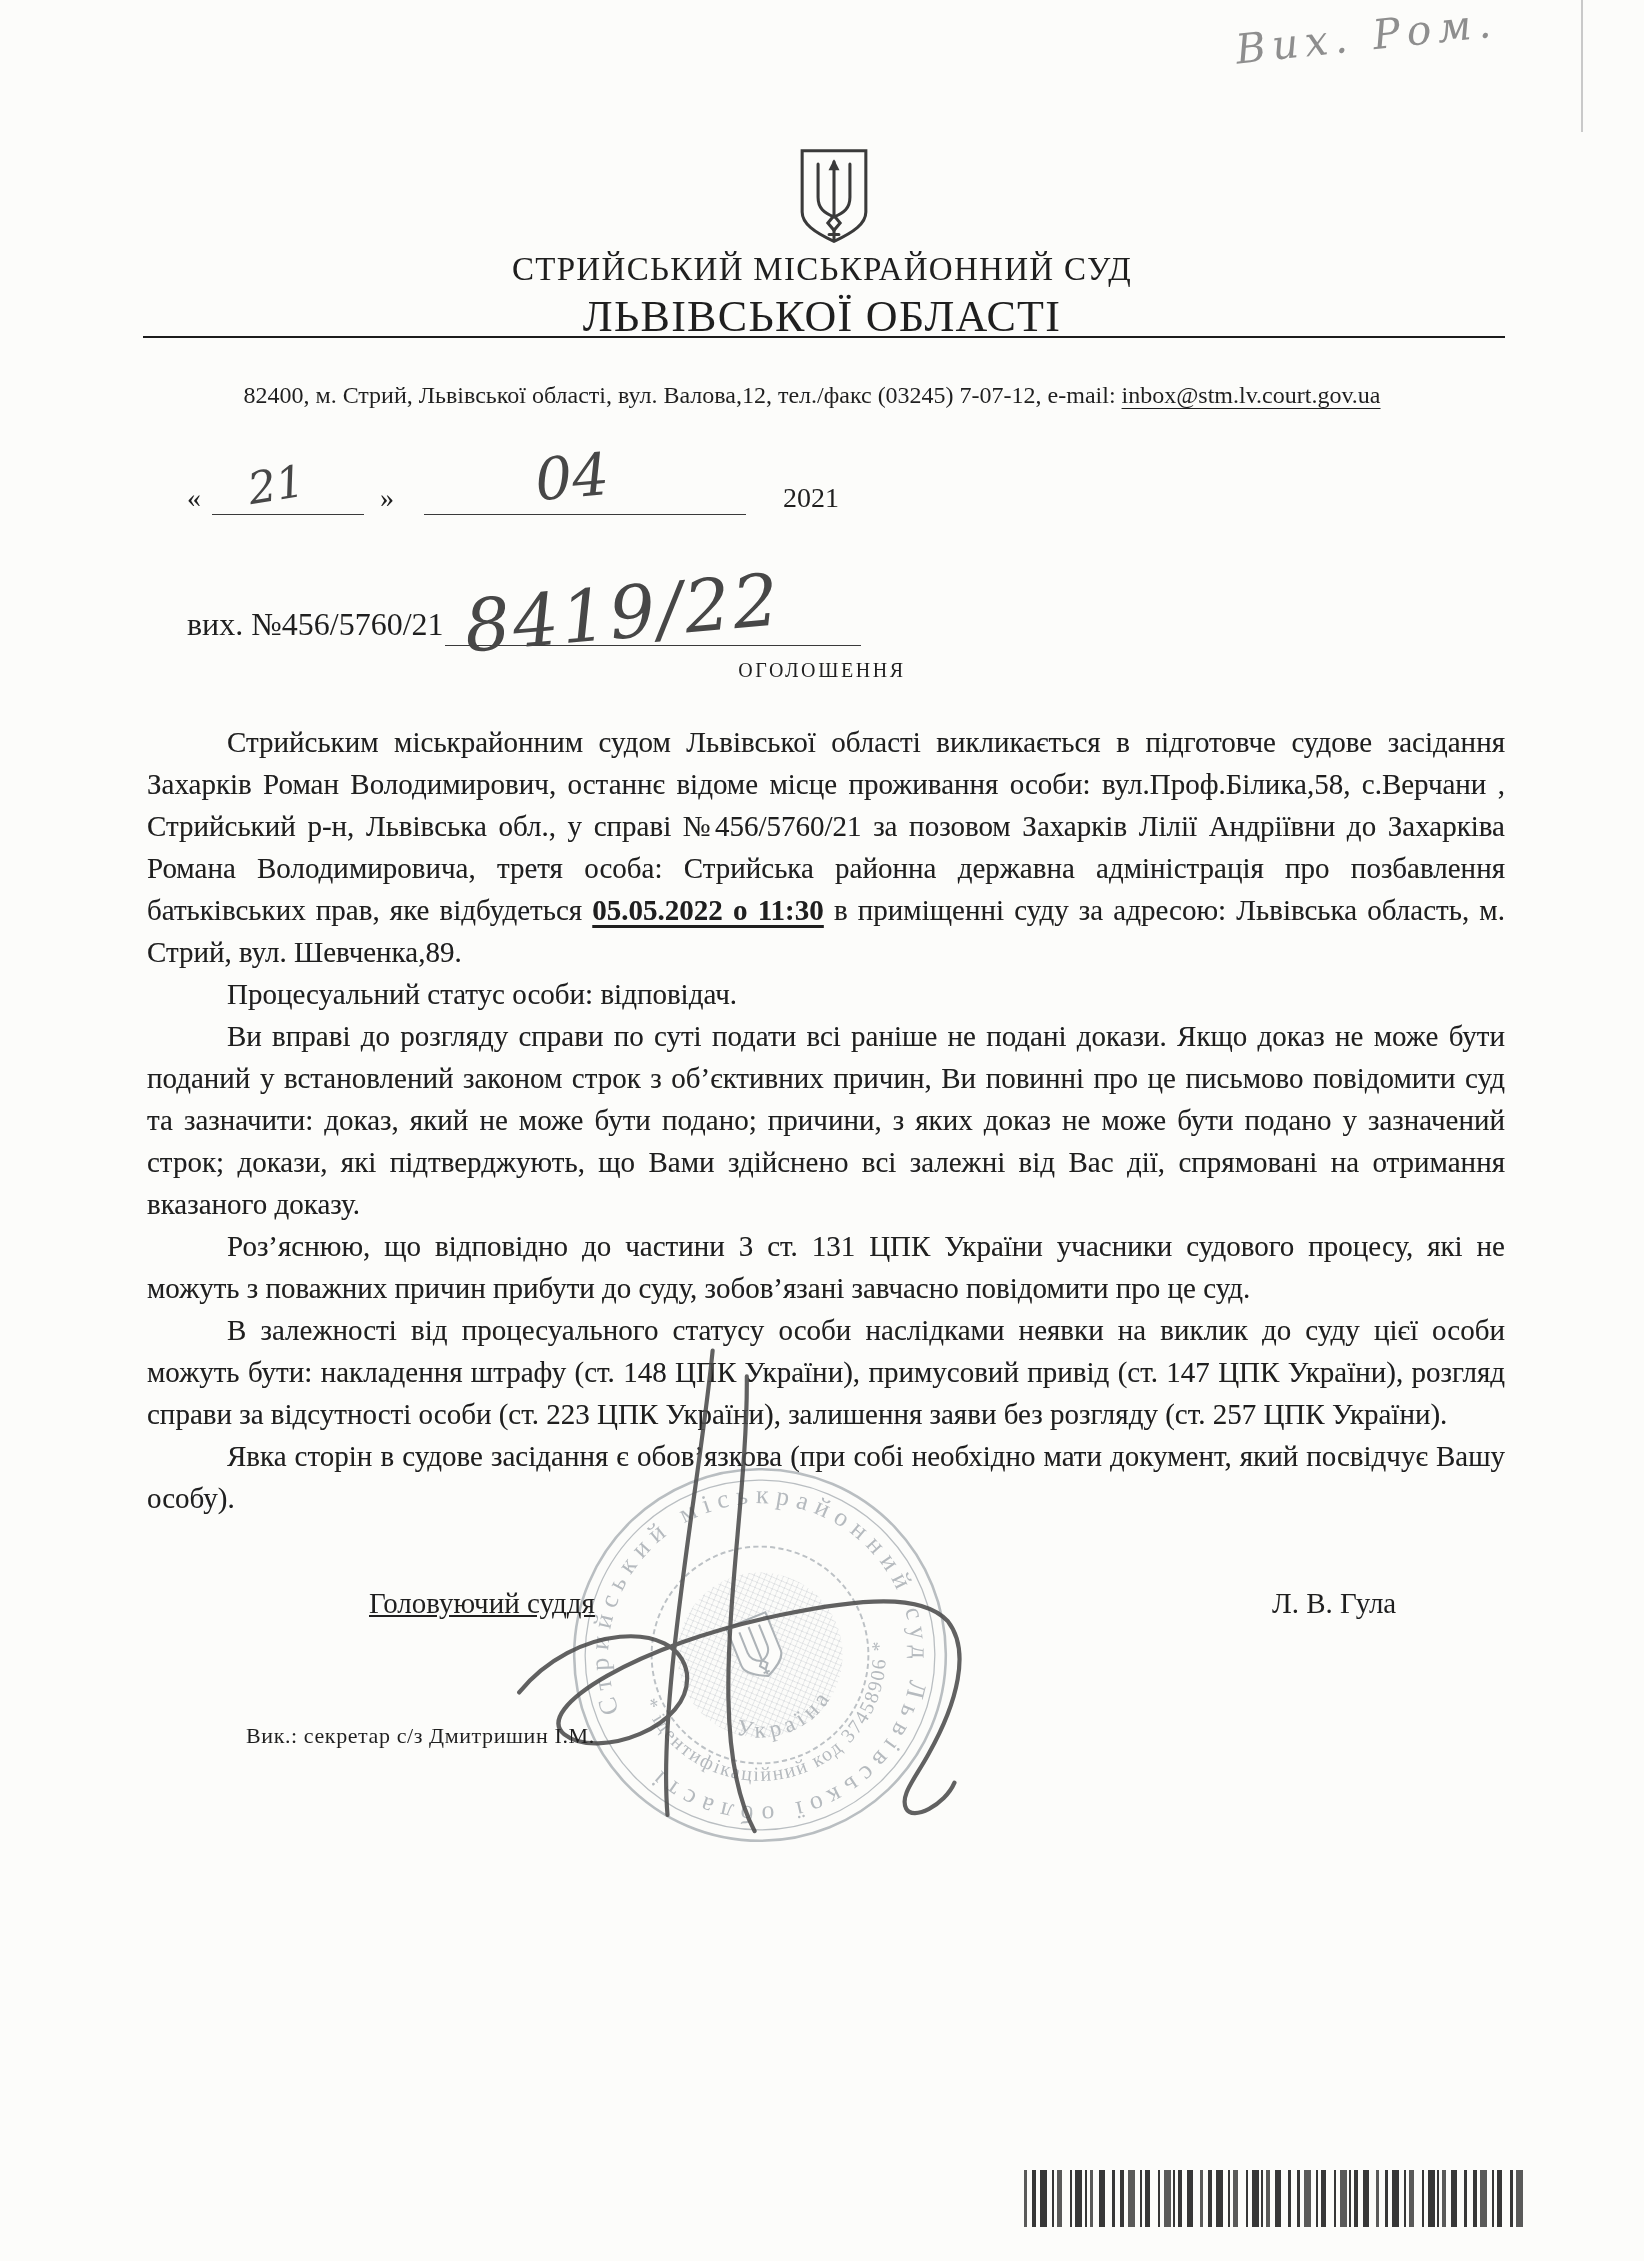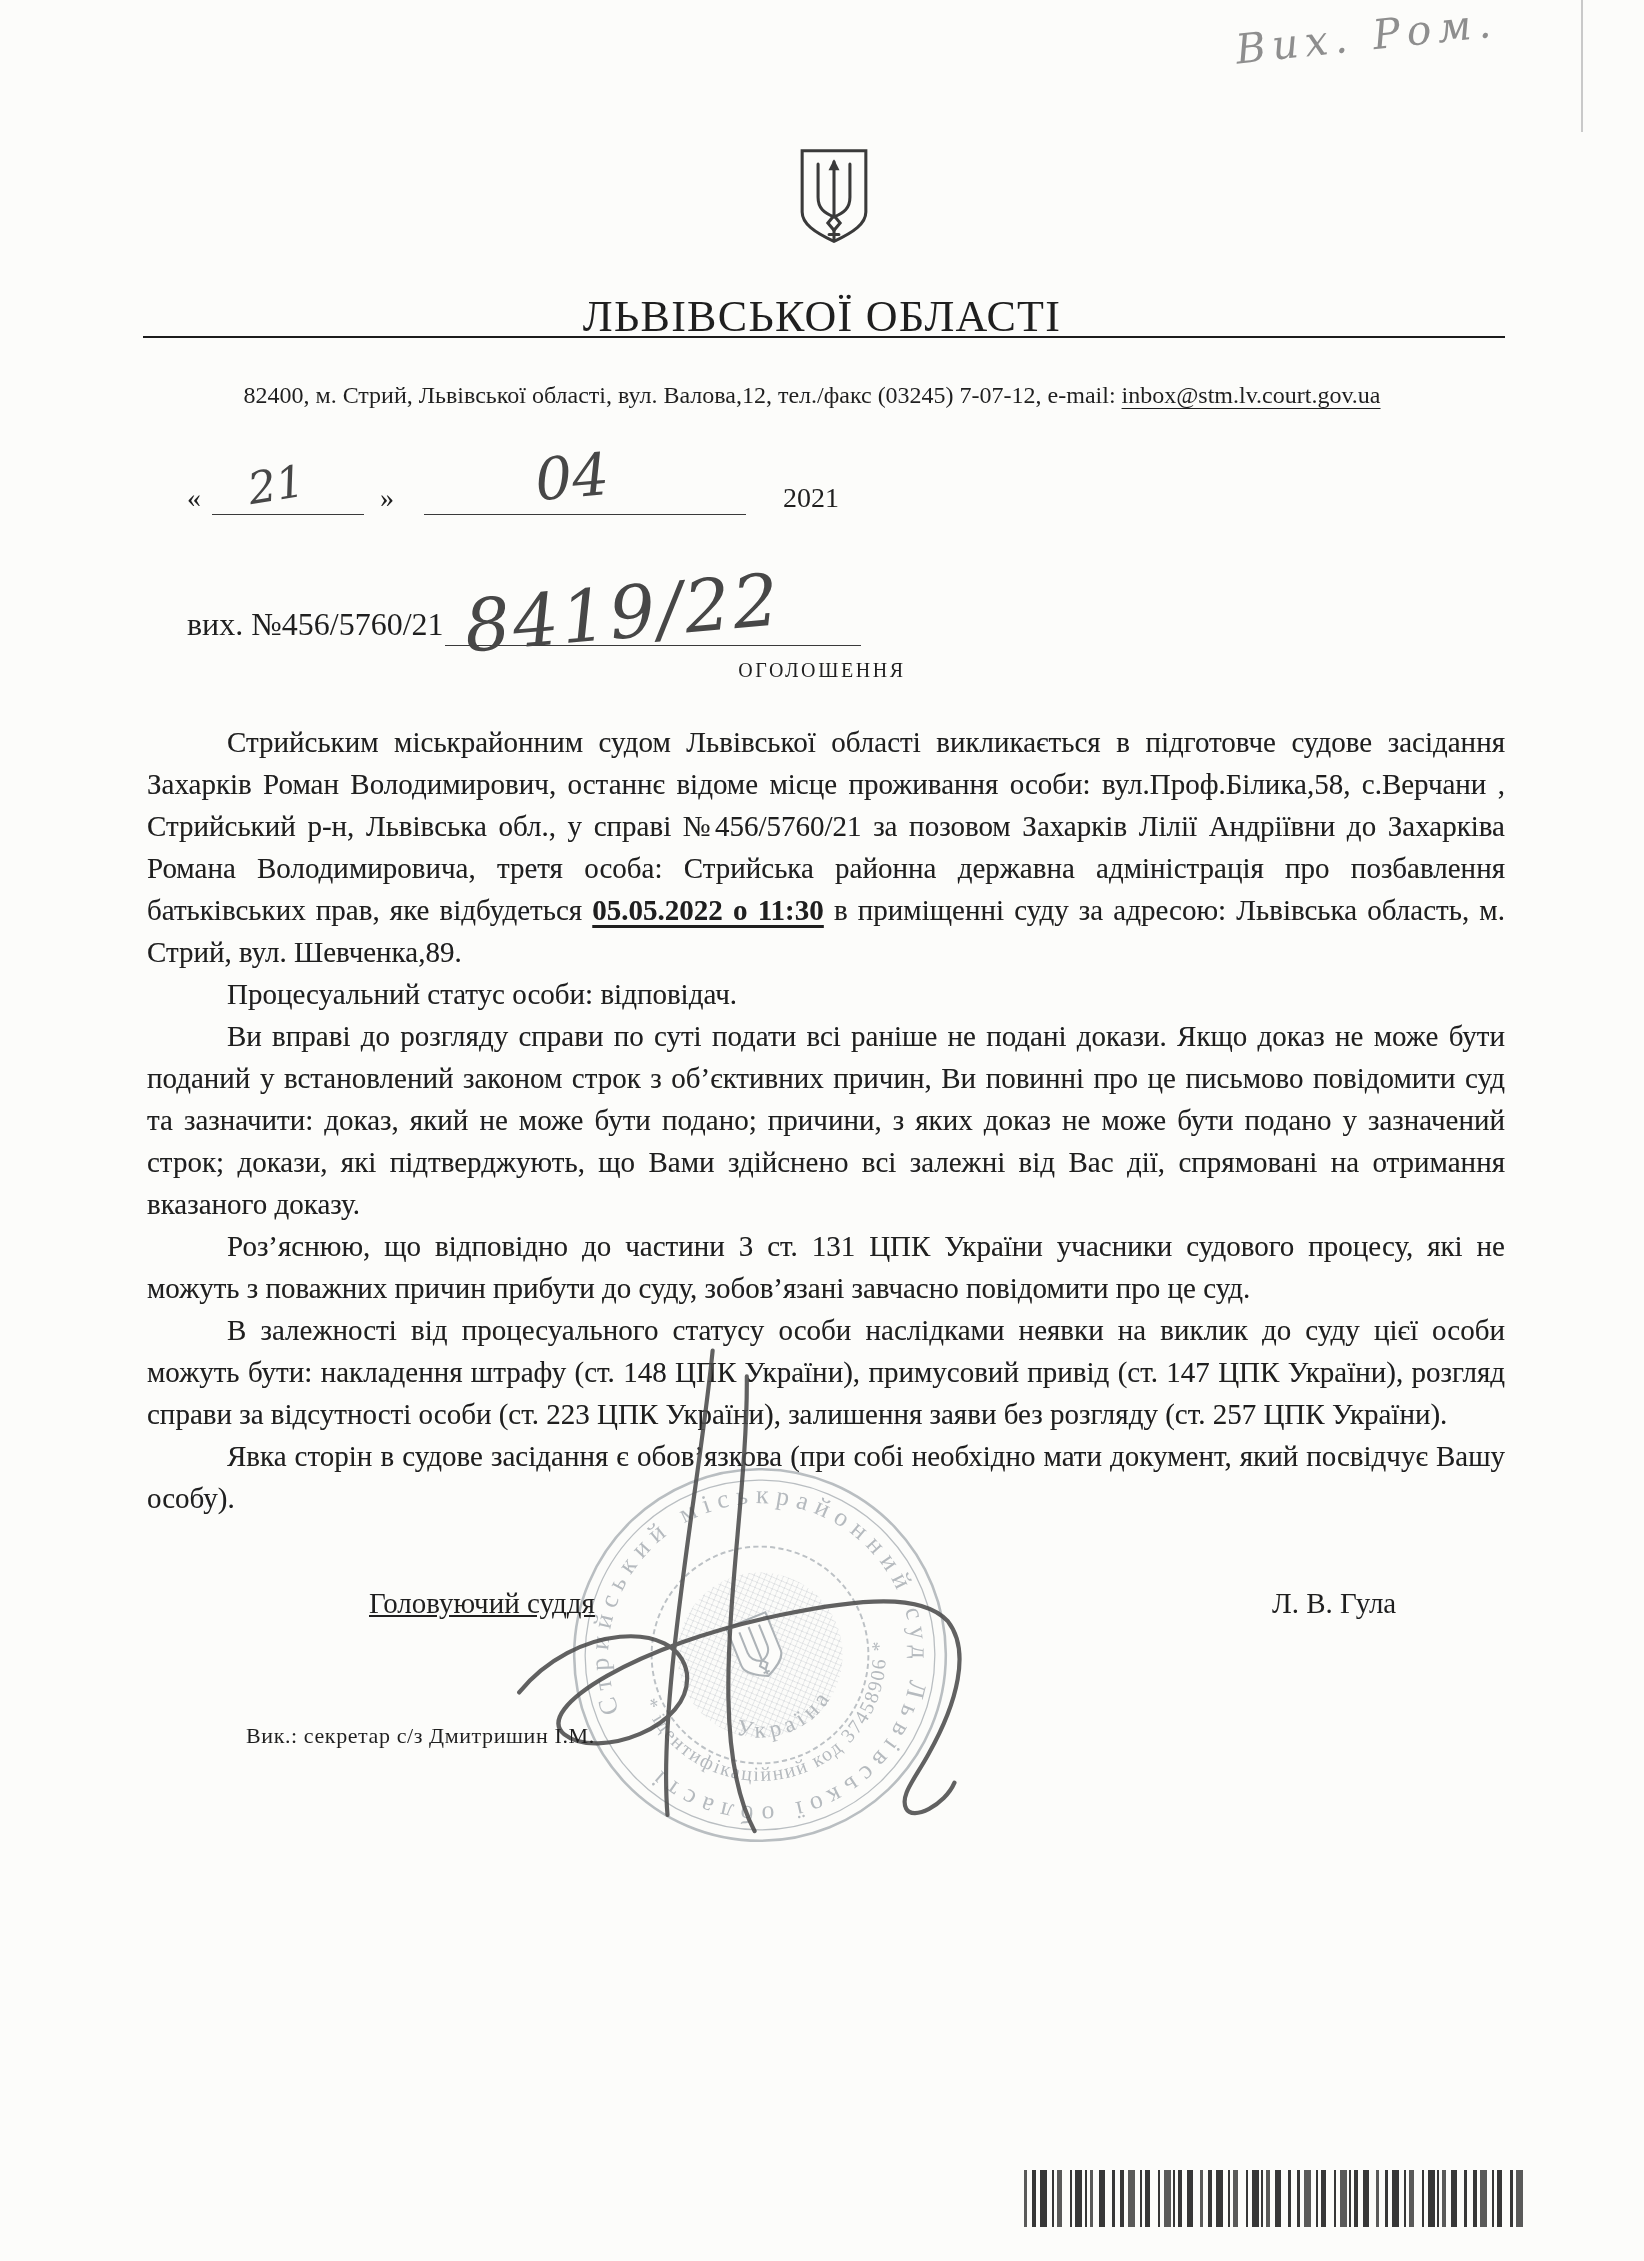--- a/index.html
+++ b/index.html
@@ -71,20 +71,21 @@
     <g fill="none" stroke="#3a3a3a" stroke-width="5" stroke-linecap="round">
       <path d="M 60 24 V 112"></path>
       <path d="M 34 28 V 82 C 34 100 44 108 60 114"></path>
       <path d="M 86 28 V 82 C 86 100 76 108 60 114"></path>
       <path d="M 60 112 L 50 124 L 60 136 L 70 124 Z"></path>
       <path d="M 60 136 V 150 M 52 143 H 68"></path>
     </g>
     <path d="M 60 20 L 51 38 H 69 Z" fill="#3a3a3a"></path>
   </svg>
 
+  <div class="abs court-line court-line1">СТРИЙСЬКИЙ МІСЬКРАЙОННИЙ СУД</div>
   <div class="abs court-line court-line2">ЛЬВІВСЬКОЇ ОБЛАСТІ</div>
   <div class="abs header-rule"></div>
   <div class="abs address"><span>82400, м. Стрий, Львівської області, вул. Валова,12, тел./факс (03245) 7-07-12, e-mail: </span><span class="email">inbox@stm.lv.court.gov.ua</span></div>
 
   <div class="abs date-row">
     <span class="q q-open">«</span>
     <span class="u-line day-line"></span>
     <span class="q q-close">»</span>
     <span class="u-line month-line"></span>
     <span class="hand day-hand">21</span>

